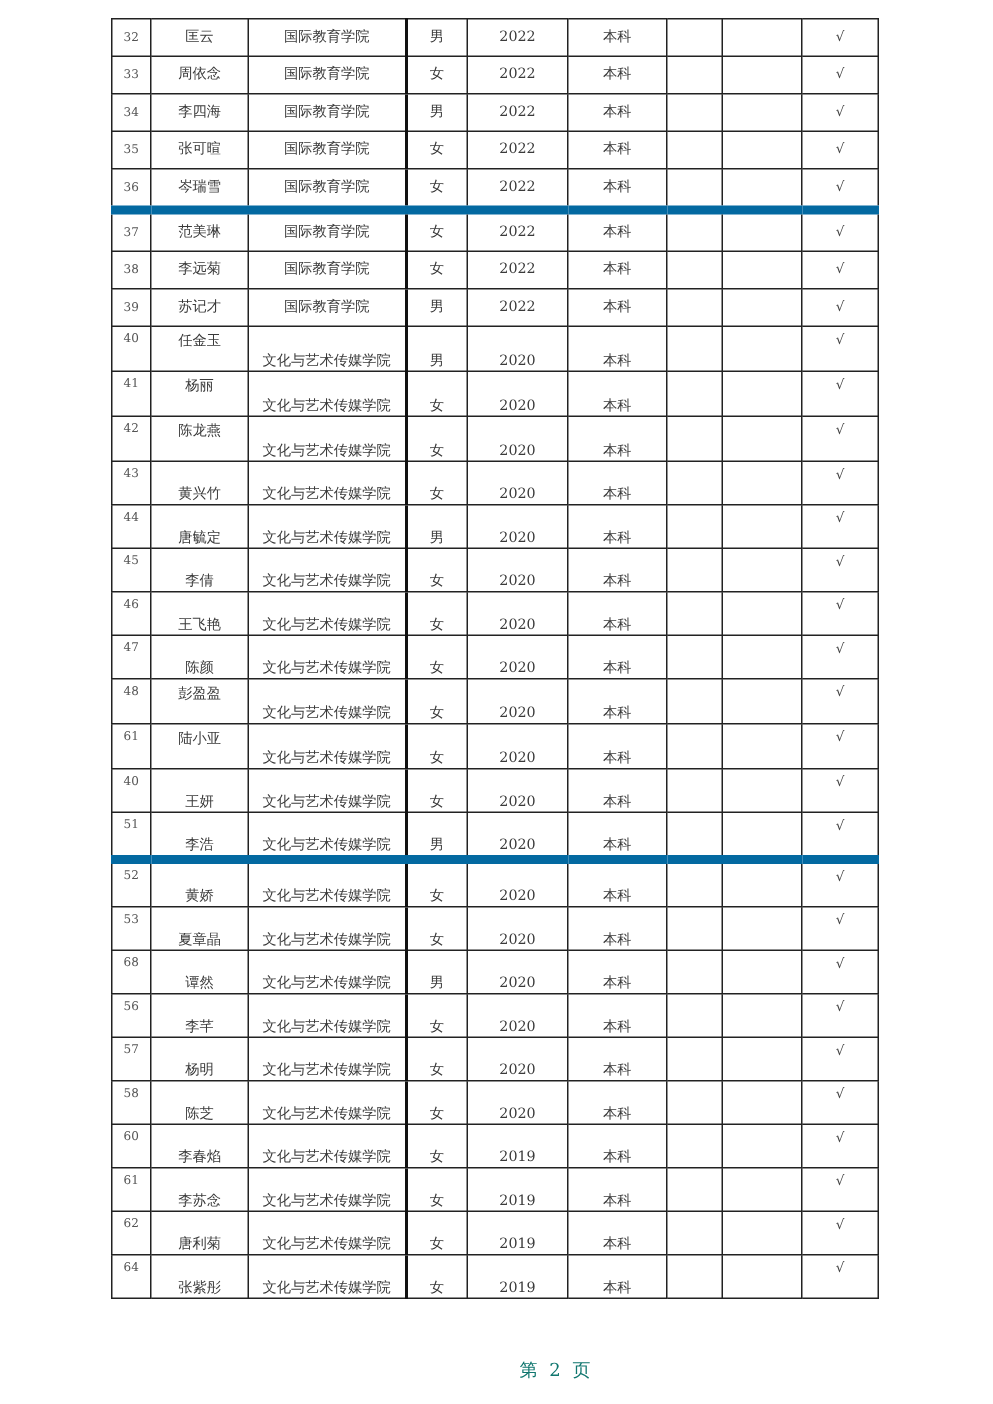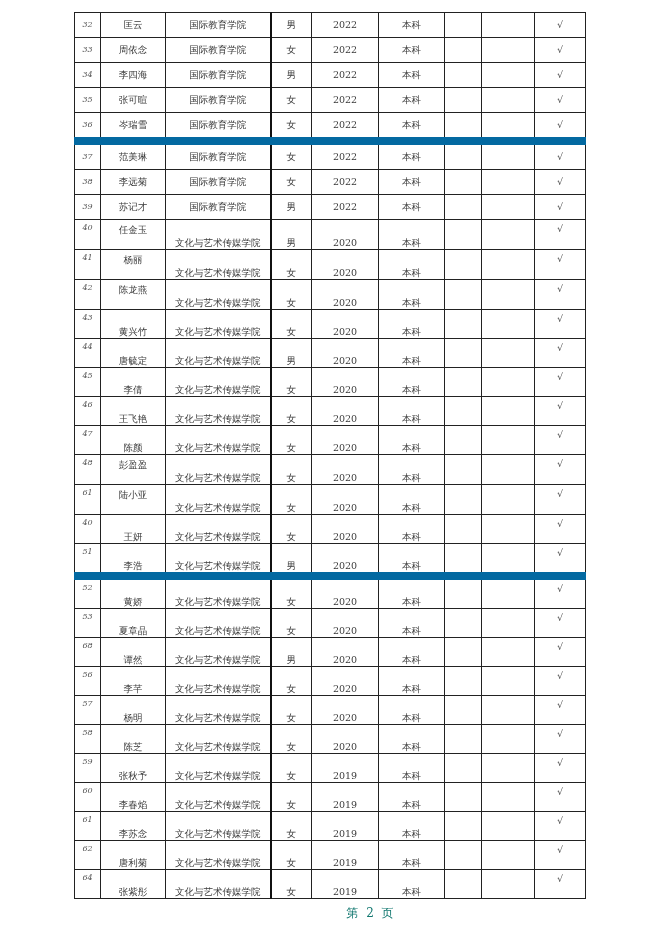--- a/index.html
+++ b/index.html
@@ -34,41 +34,41 @@
     text-align: center;
     font-size: 9.5px;
     line-height: 1;
     white-space: nowrap;
     overflow: hidden;
     color: #3a3a3a;
   }
   table.roster td.c-no {
     font-size: 8px;
     color: #555555;
-    font-style: italic;
   }
   table.roster td.c-college { border-right: 2px solid #111111; }
-  table.roster tr.grp-end td { border-bottom: 8px solid #0369a1; }
+  table.roster tr.grp-end td { border-bottom: 6px solid #0369a1; }
   table.roster tr.lower td.c-name,
   table.roster tr.lower td.c-college,
   table.roster tr.lower td.c-gender,
   table.roster tr.lower td.c-year,
   table.roster tr.lower td.c-level {
     vertical-align: bottom;
     padding-bottom: 2px;
   }
   table.roster tr.lower td.c-no,
   table.roster tr.lower td.c-check {
     vertical-align: top;
     padding-top: 4px;
   }
   table.roster tr.lower.name-mid td.c-name {
     vertical-align: top;
     padding-top: 5px;
     padding-bottom: 0;
+    font-family: Liberation Mono, monospace;
   }
   .check {
     font-family: "DejaVu Sans", sans-serif;
     font-size: 9px;
     color: #444444;
   }
   .footer {
     position: absolute;
     left: 0;
     width: 662px;
@@ -403,31 +403,20 @@
     <td class="c-name">陈芝</td>
     <td class="c-college">文化与艺术传媒学院</td>
     <td class="c-gender">女</td>
     <td class="c-year">2020</td>
     <td class="c-level">本科</td>
     <td class="c-7"></td>
     <td class="c-8"></td>
     <td class="c-check"><span class="check">√</span></td>
   </tr>
 
-  <tr class="lower">
-    <td class="c-no">59</td>
-    <td class="c-name">张秋予</td>
-    <td class="c-college">文化与艺术传媒学院</td>
-    <td class="c-gender">女</td>
-    <td class="c-year">2019</td>
-    <td class="c-level">本科</td>
-    <td class="c-7"></td>
-    <td class="c-8"></td>
-    <td class="c-check"><span class="check">√</span></td>
-  </tr>
 
   <tr class="lower">
     <td class="c-no">60</td>
     <td class="c-name">李春焰</td>
     <td class="c-college">文化与艺术传媒学院</td>
     <td class="c-gender">女</td>
     <td class="c-year">2019</td>
     <td class="c-level">本科</td>
     <td class="c-7"></td>
     <td class="c-8"></td>

